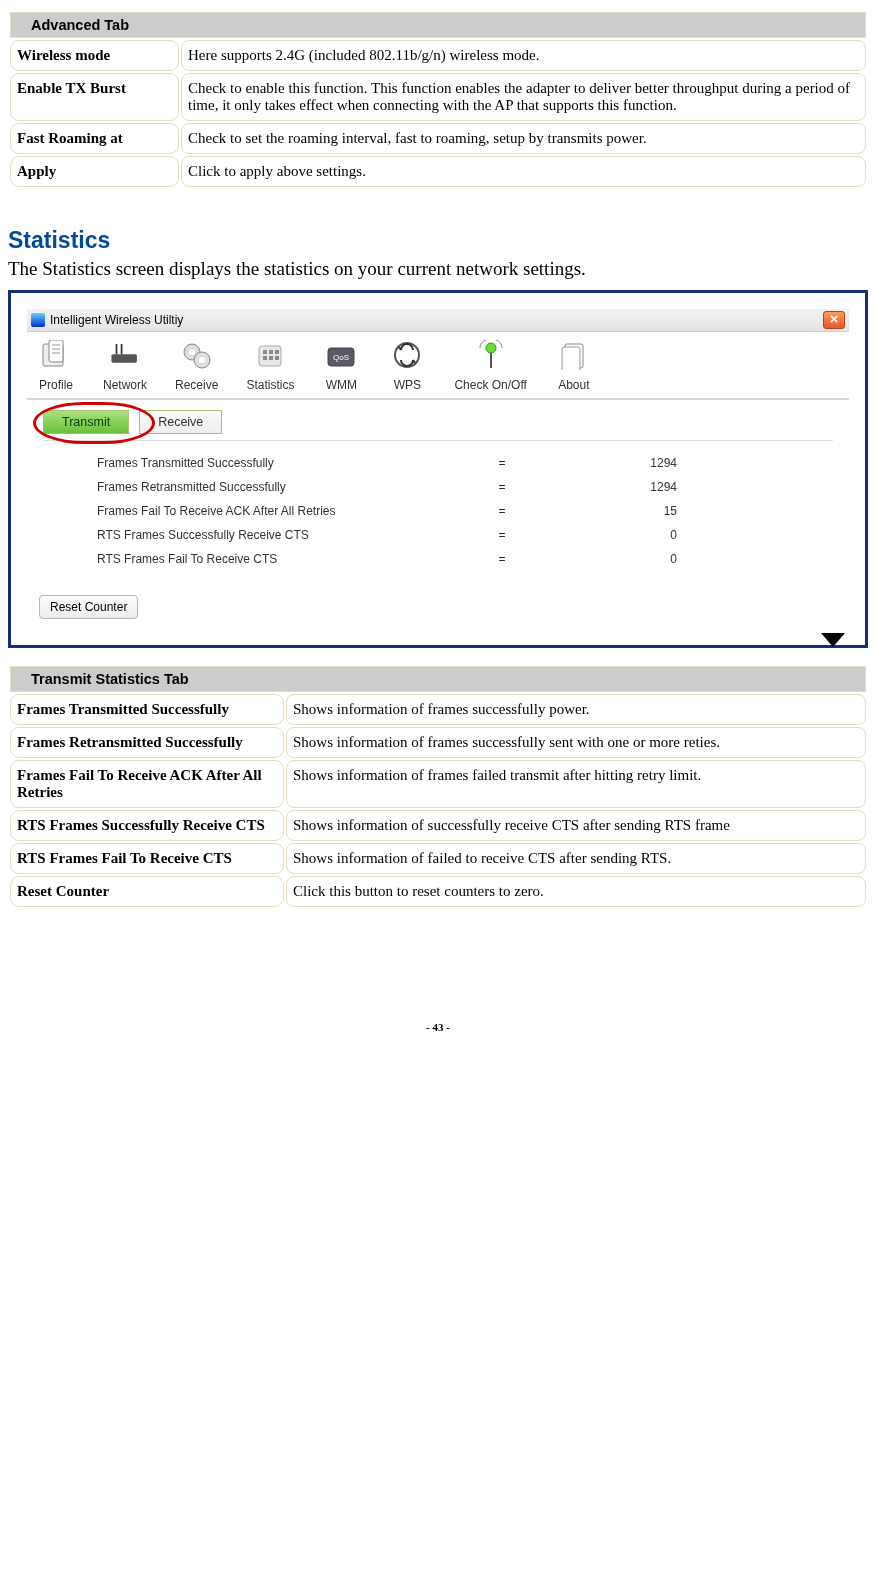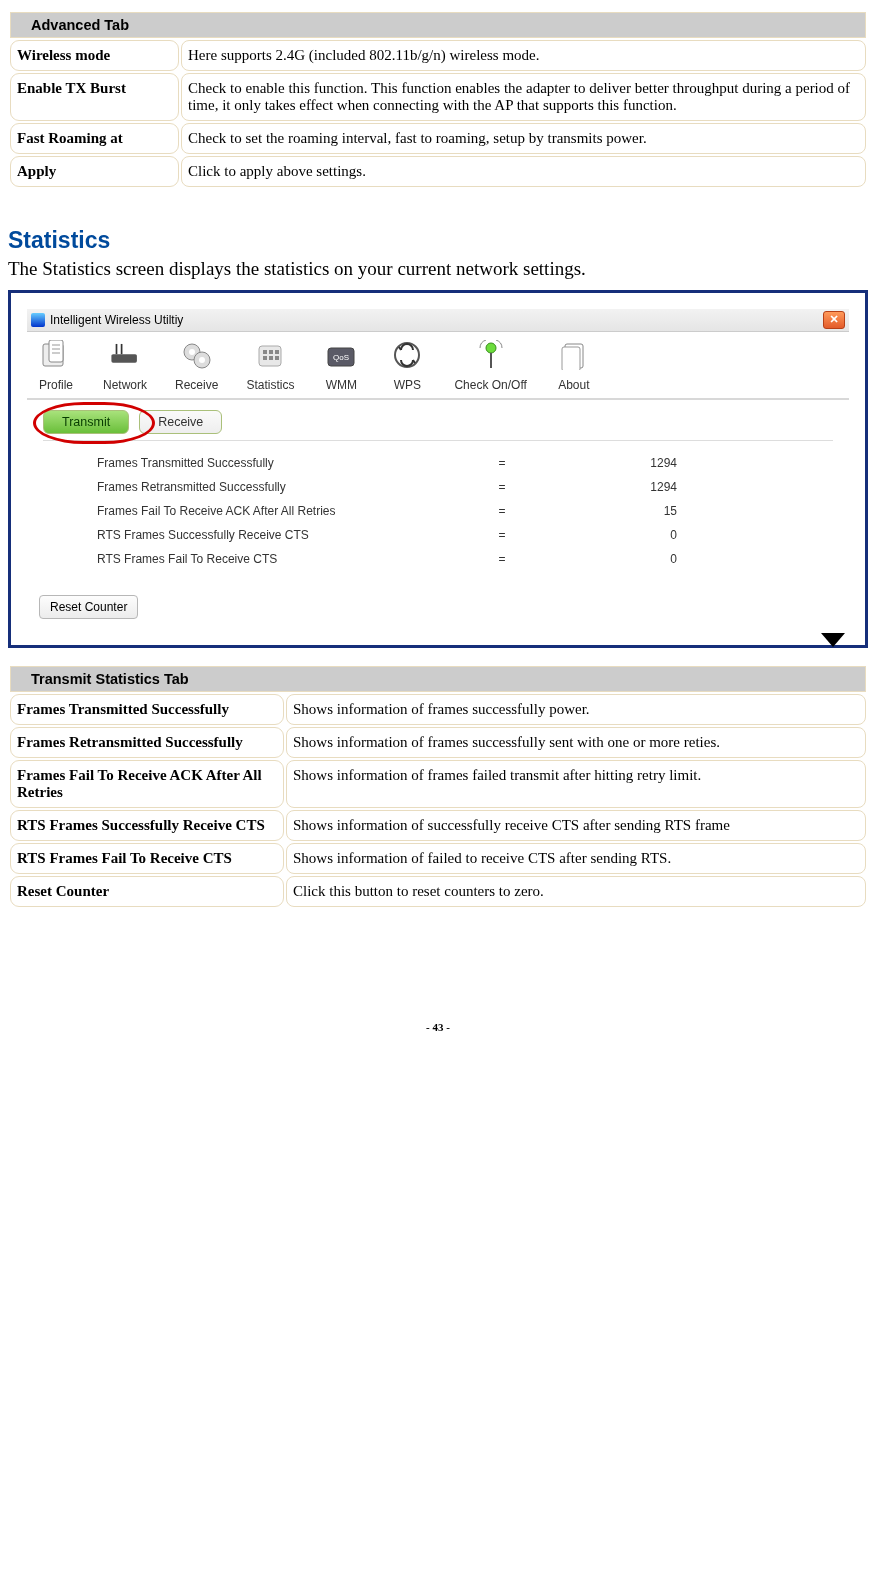--- a/index.html
+++ b/index.html
@@ -118,21 +118,21 @@
 
   .sub-tabs {
     display: flex;
     gap: 10px;
     padding: 10px 16px 0 16px;
     align-items: center;
   }
   .pill-tab {
     padding: 4px 18px;
     border: 1px solid #aac07a;
-    border-radius: 6px;
+    border-radius: 0;
     font-family: Tahoma, Arial, sans-serif;
     font-size: 12.5px;
     background: linear-gradient(#fafafa, #eee);
     color: #333;
   }
   .pill-tab.active {
     background: linear-gradient(#a8e27b, #6abf3a);
     color: #073c00;
     position: relative;
   }

